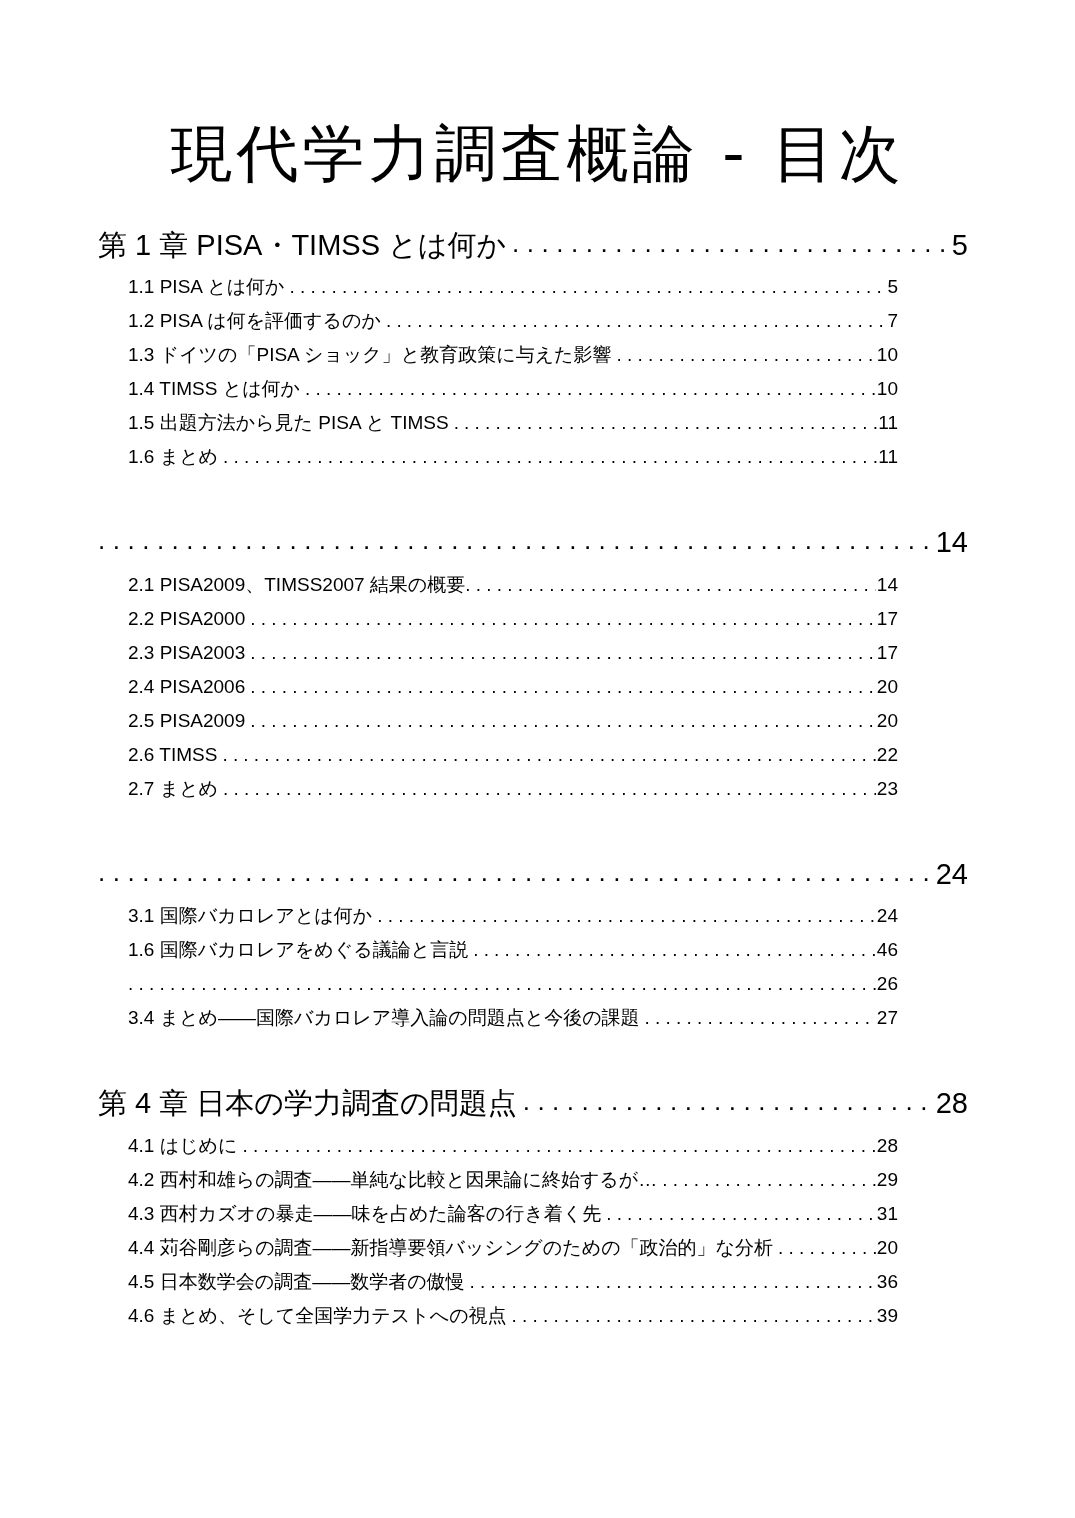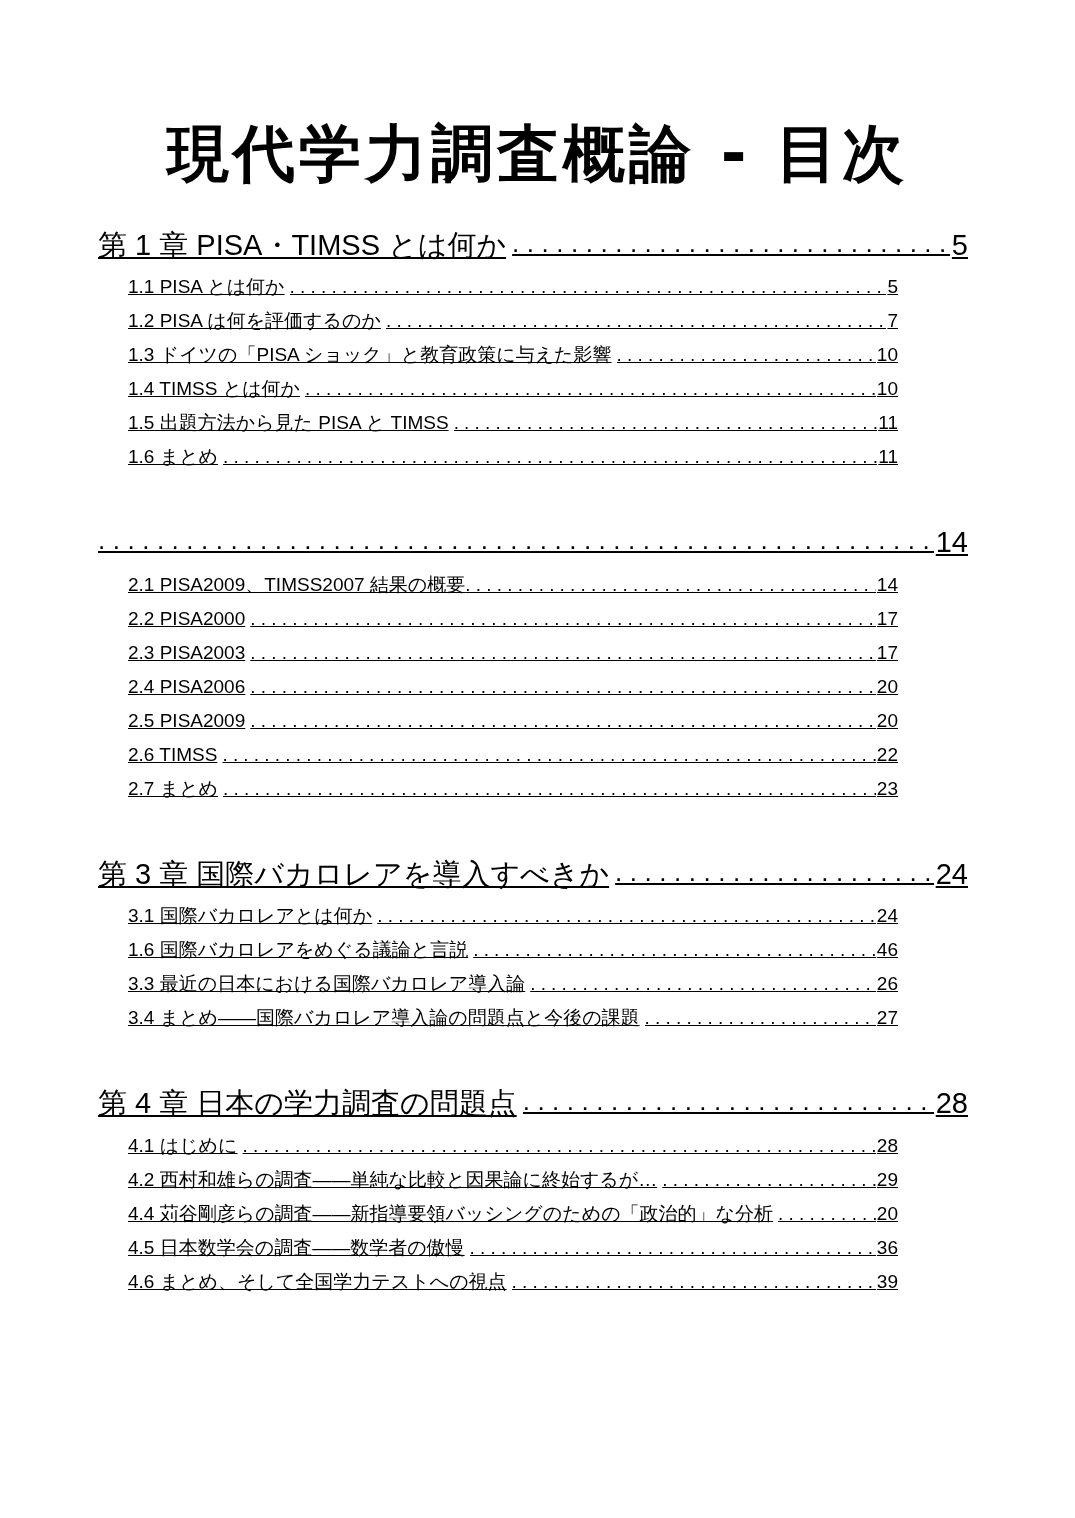--- a/index.html
+++ b/index.html
@@ -26,33 +26,32 @@
 
   
   .doc-title {
     position: absolute;
     top: 78px;
     left: 0;
     width: 1075px;
     text-align: center;
     font-family: "DejaVu Sans", sans-serif;
     font-size: 62px;
-    font-weight: 700;
+    font-weight: 400;
     letter-spacing: 4px;
     line-height: 1.1;
     white-space: nowrap;
   }
 
   
   .toc {
     position: absolute;
     top: 228px;
     left: 98px;
     width: 880px;
-    text-decoration: underline;
   }
 
   .chapter-group {
     margin-bottom: 44px;
   }
   .chapter-group:last-child {
     margin-bottom: 0;
   }
 
   
@@ -220,37 +219,35 @@
           </li>
           <li class="section-line">
             <span class="entry-title">2.7 まとめ</span>
             <span class="leader"></span>
             <span class="entry-page">23</span>
           </li>
         </ul>
       </div>
       <div class="chapter-group">
         <div class="chapter-line">
-          <span class="entry-title">第 3 章 国際バカロレアを導入すべきか</span>
           <span class="leader"></span>
           <span class="entry-page">24</span>
         </div>
         <ul class="section-list">
           <li class="section-line">
             <span class="entry-title">3.1 国際バカロレアとは何か</span>
             <span class="leader"></span>
             <span class="entry-page">24</span>
           </li>
           <li class="section-line">
             <span class="entry-title">1.6 国際バカロレアをめぐる議論と言説</span>
             <span class="leader"></span>
             <span class="entry-page">46</span>
           </li>
           <li class="section-line">
-            <span class="entry-title">3.3 最近の日本における国際バカロレア導入論</span>
             <span class="leader"></span>
             <span class="entry-page">26</span>
           </li>
           <li class="section-line">
             <span class="entry-title">3.4 まとめ——国際バカロレア導入論の問題点と今後の課題</span>
             <span class="leader"></span>
             <span class="entry-page">27</span>
           </li>
         </ul>
       </div>
@@ -265,20 +262,25 @@
             <span class="entry-title">4.1 はじめに</span>
             <span class="leader"></span>
             <span class="entry-page">28</span>
           </li>
           <li class="section-line">
             <span class="entry-title">4.2 西村和雄らの調査——単純な比較と因果論に終始するが…</span>
             <span class="leader"></span>
             <span class="entry-page">29</span>
           </li>
           <li class="section-line">
+            <span class="entry-title">4.3 西村カズオの暴走——味を占めた論客の行き着く先</span>
+            <span class="leader"></span>
+            <span class="entry-page">31</span>
+          </li>
+          <li class="section-line">
             <span class="entry-title">4.4 苅谷剛彦らの調査——新指導要領バッシングのための「政治的」な分析</span>
             <span class="leader"></span>
             <span class="entry-page">20</span>
           </li>
           <li class="section-line">
             <span class="entry-title">4.5 日本数学会の調査——数学者の傲慢</span>
             <span class="leader"></span>
             <span class="entry-page">36</span>
           </li>
           <li class="section-line">

